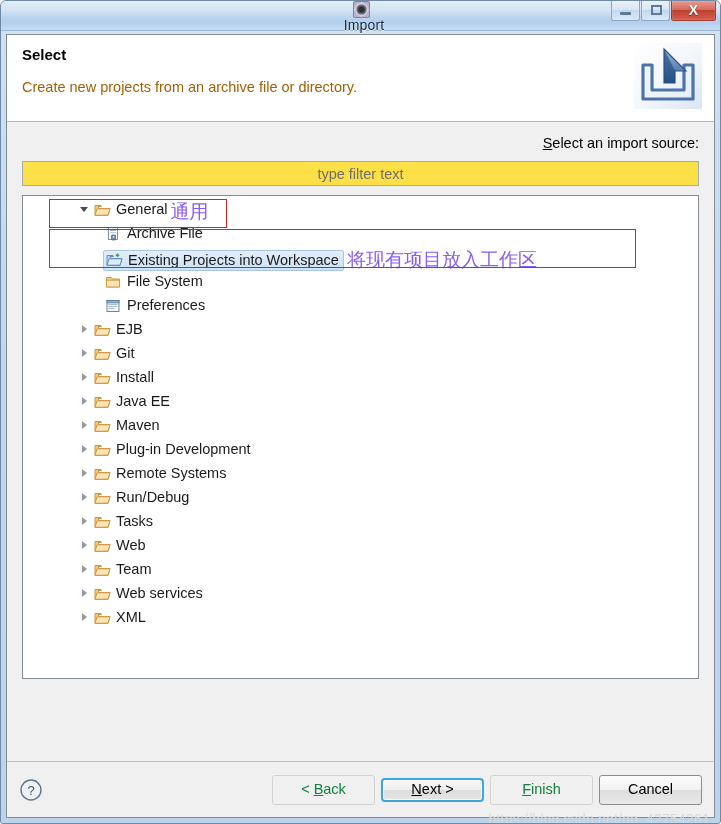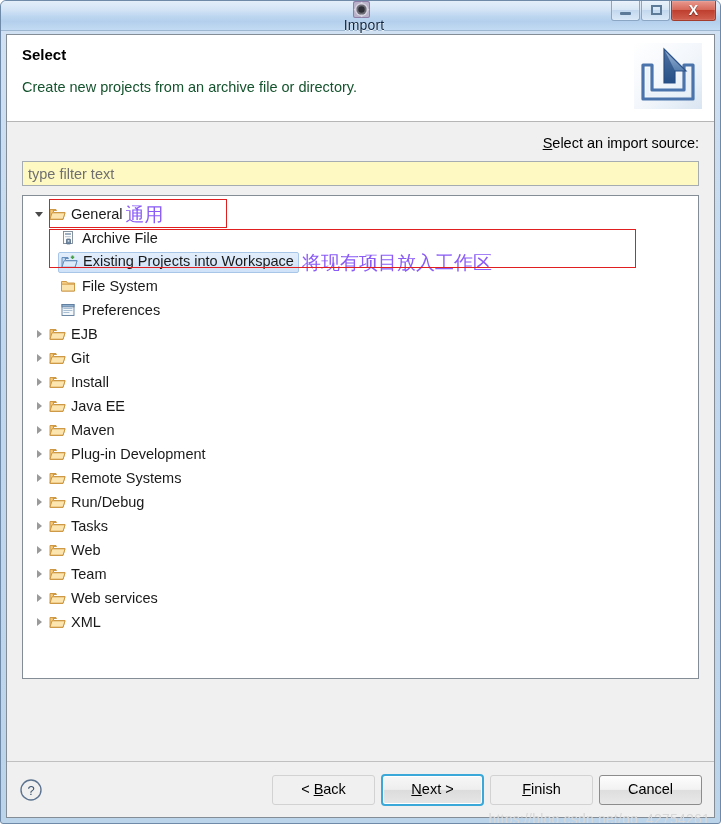--- a/index.html
+++ b/index.html
@@ -133,21 +133,21 @@
     overflow: hidden;
   }
   #header-title {
     font-size: 15px;
     font-weight: bold;
     color: #000000;
     margin: 0 0 16px 0;
   }
   #header-desc {
     font-size: 14.5px;
-    color: #14532d;
+    color: #a16207;
     margin: 0;
   }
   #header-icon {
     position: absolute;
     right: 12px;
     top: 8px;
     width: 68px;
     height: 66px;
   }
 
@@ -166,26 +166,27 @@
     text-align: right;
   }
   #source-label .mnemonic { text-decoration: underline; }
 
   #filter-input {
     display: block;
     width: 100%;
     height: 25px;
     box-sizing: border-box;
     border: 1px solid #a5acb2;
-    background: #fef9c3;
+    background: #fde047;
     font-family: "Liberation Sans", sans-serif;
     font-size: 14.5px;
     color: #6f6f6f;
     padding: 0 5px;
     outline: none;
+    text-align: center;
   }
   #filter-input::placeholder { color: #6f6f6f; opacity: 1; }
 
   
   #tree-wrap {
     margin-top: 9px;
     height: 484px;
     border: 1px solid #848c95;
     background: #ffffff;
     box-sizing: border-box;
@@ -193,26 +194,27 @@
     overflow: hidden;
   }
   #tree {
     position: absolute;
     inset: 0;
     padding: 6px 0 0 0;
   }
   .tree-row {
     height: 24px;
     display: flex;
-    align-items: center;
+    align-items: flex-start;
     position: relative;
     font-size: 14.5px;
     color: #1a1a1a;
     padding-left: 10px;
     white-space: nowrap;
+    margin-left: 45px;
   }
   .tree-row.child { padding-left: 37px; }
 
   .twisty {
     width: 14px;
     height: 14px;
     flex: 0 0 auto;
     position: relative;
     margin-right: 2px;
   }
@@ -294,29 +296,29 @@
     color: #000000;
     background: linear-gradient(to bottom, #fbfbfb 0%, #f1f1f1 48%, #e3e3e3 50%, #ebebeb 100%);
     border: 1px solid #9a9a9a;
     border-radius: 3px;
     cursor: default;
     padding: 0 8px;
     line-height: 1;
   }
   .btn .mnemonic { text-decoration: underline; }
   .btn.disabled {
-    color: #000000;
+    color: #15803d;
     background: #f0f0f0;
     border-color: #d2d2d2;
   }
   .btn.default {
     border: 2px solid #3aa8d8;
     background: linear-gradient(to bottom, #f7f7f7 0%, #eeeeee 48%, #dcdcdc 50%, #e6e6e6 100%);
     border-radius: 4px;
-    height: 32px;
+    height: 24px;
     box-shadow: 0 0 0 1px #ffffff inset;
   }
   .btn.cancel {
     background: linear-gradient(to bottom, #fdfdfd 0%, #f2f2f2 48%, #dedede 50%, #e8e8e8 100%);
     border-color: #8c8c8c;
   }
 
   #watermark {
     position: absolute;
     right: 4px;

